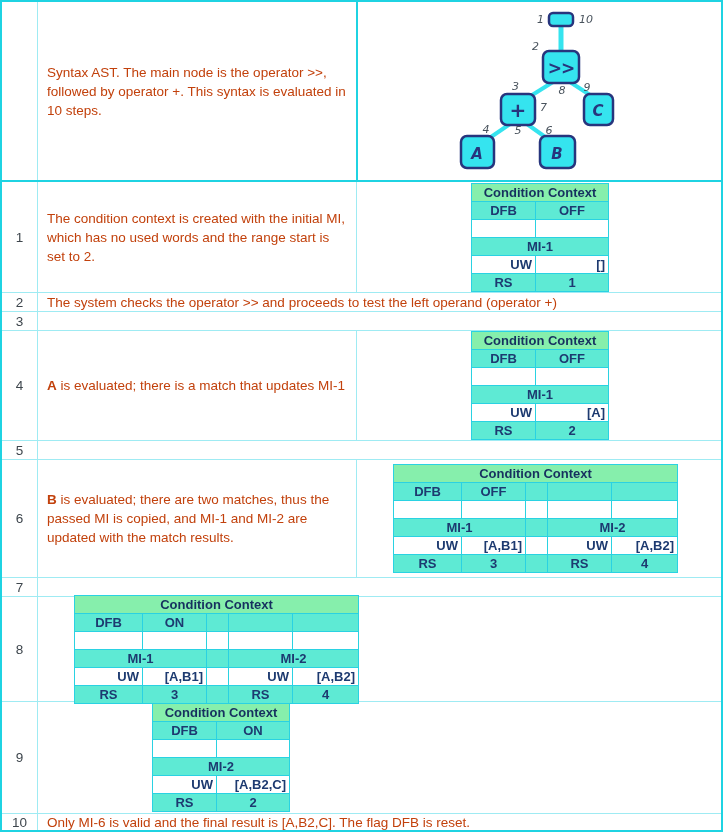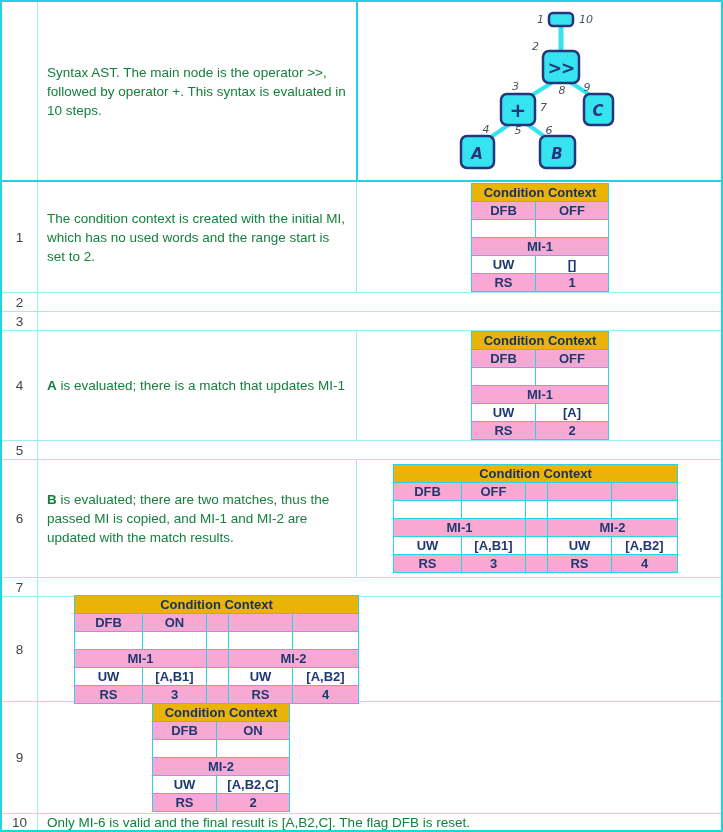--- a/index.html
+++ b/index.html
@@ -5,42 +5,42 @@
   * { margin:0; padding:0; box-sizing:border-box; }
   html,body { background:#ffffff; }
   body { font-family:"Liberation Sans", sans-serif; }
   .sheet { width:723px; height:832px; border:2px solid #1fd3e2; background:#fff; overflow:hidden; }
   .row { display:flex; border-top:1px solid #9febf3; align-items:stretch; }
   .row.first { border-top:none; }
   .row.strong { border-top:2px solid #1fd3e2; }
   .num { flex:0 0 36px; width:36px; border-right:1px solid #9febf3;
          display:flex; align-items:center; justify-content:center;
          color:#3e464d; font-size:13.5px; }
-  .desc { color:#15803d; font-size:13.5px; line-height:19px;
+  .desc { color:#c2410c; font-size:13.5px; line-height:19px;
           padding:4px 10px 4px 9px; display:flex; align-items:center; }
   .desc-fixed { flex:0 0 319px; width:319px; border-right:1px solid #9febf3; }
   .desc-fixed.strong-r { border-right:2px solid #1fd3e2; flex-basis:320px; width:320px; }
   .desc-flex { flex:1 1 auto; }
   .tablecell { flex:1 1 auto; display:flex; align-items:center; }
   .pad-narrow { padding-left:114px; }
   .pad-wide { padding-left:36px; }
   .diagramcell { flex:1 1 auto; display:flex; align-items:center; justify-content:center; }
 
   .h-ast { height:178px; } .h1 { height:112px; } .h-s { height:19px; }
   .h4 { height:110px; } .h6 { height:118px; } .h8 { height:105px; }
   .h9 { height:112px; } .h10 { height:17px; }
   .h10 .desc, .h-s .desc { padding-top:0; padding-bottom:0; }
 
   .ctx { border-collapse:collapse; font-size:13px; font-weight:bold;
          color:#1d3a70; table-layout:fixed; }
   .ctx td { border:1px solid #2ad2e2; text-align:center; height:18px;
             padding:0 3px; overflow:hidden; white-space:nowrap; }
-  .ctx .hdr { background:#eab308; color:#16305f; }
-  .ctx .lt  { background:#f9a8d4; }
-  .ctx .wh  { background:#ffffff; }
+  .ctx .hdr { background:#86efac; color:#16305f; }
+  .ctx .lt  { background:#5eead4; }
+  .ctx .wh  { background:#ffffff;text-align:right; }
 
   .b { font-weight:bold; }
   svg text { font-family:"DejaVu Sans", sans-serif; }
   .nodeglyph { font-weight:bold; font-style:italic; fill:#27357d; }
   .steplbl { font-size:11px; font-style:italic; fill:#49535d; }
 </style>
 </head>
 <body>
 
 <div class="sheet">
@@ -120,20 +120,23 @@
               <td class="lt">RS</td>
               <td class="lt">1</td>
             </tr>
       </tbody>
         </table>
     </div>
   </div>
 
   <div class="row h-s">
     <div class="num">2</div>
+    <div class="desc desc-flex">
+      <span>The system checks the operator &gt;&gt; and proceeds to test the left operand (operator +)</span>
+    </div>
   </div>
 
   <div class="row h-s">
     <div class="num">3</div>
   </div>
 
   <div class="row h4">
     <div class="num">4</div>
     <div class="desc desc-fixed">
       <span><span class="b">A</span><span> is evaluated; there is a match that updates MI-1</span></span>

